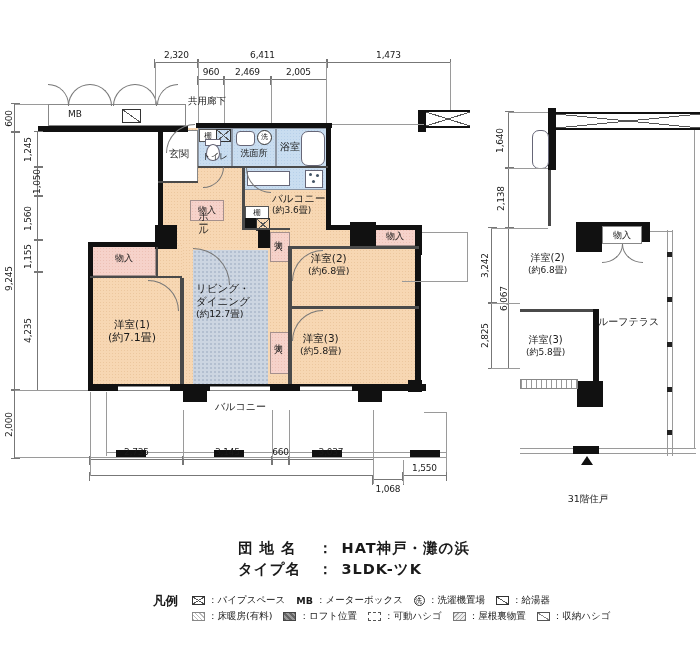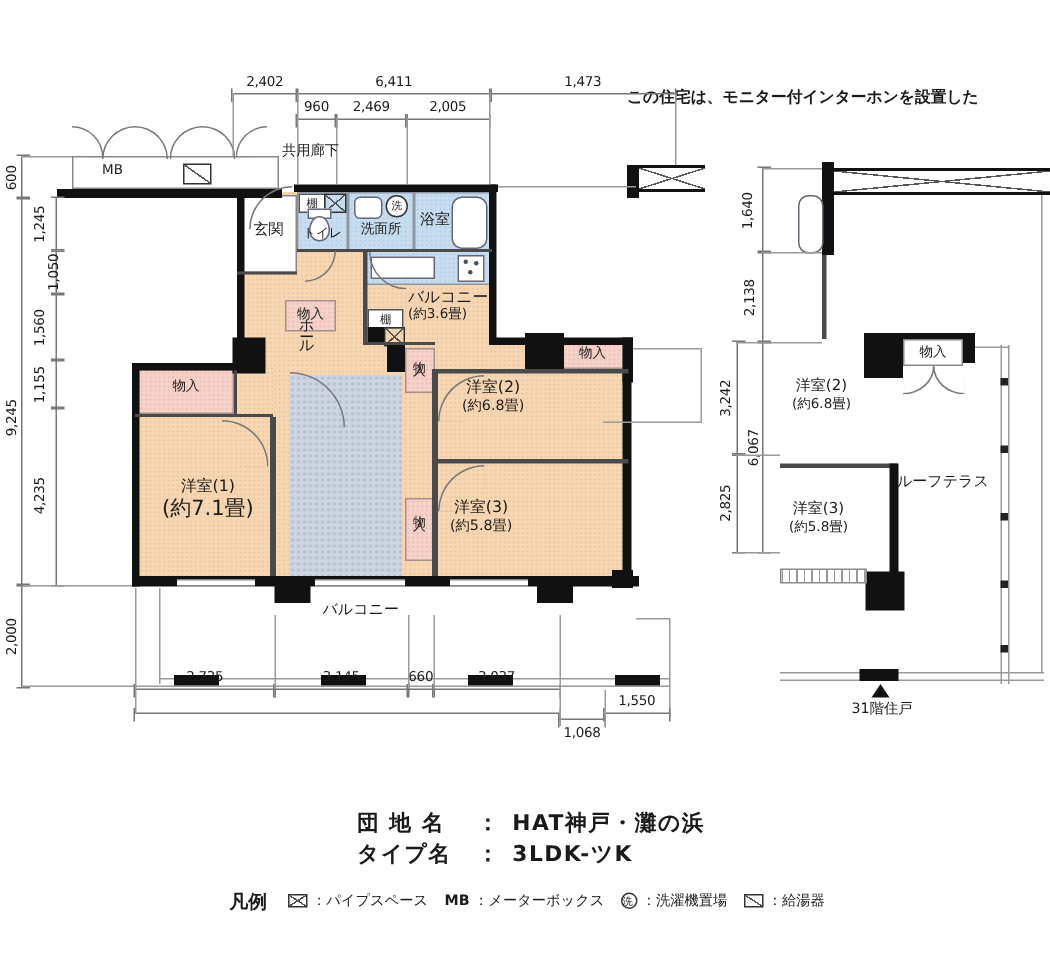--- a/index.html
+++ b/index.html
@@ -68,21 +68,20 @@
   .frow .fl{width:72px}
   .disc{position:absolute;font-size:10.5px;font-weight:600;white-space:nowrap}
   .note{position:absolute;font-size:10.5px;font-weight:600;line-height:1.45;white-space:nowrap}
 </style>
 </head>
 <body>
 
 <div class="canvas">
 
   <div class="note" style="left:418px;top:58px">
-    <div>この住宅は、モニター付インターホンを設置した</div>
   </div>
 
   <div class="r or" style="left:158px;top:128px;width:170px;height:118px"></div>
   <div class="r or" style="left:182px;top:246px;width:237px;height:138px"></div>
   <div class="r or" style="left:90px;top:244px;width:92px;height:140px"></div>
   <div class="r or" style="left:290px;top:230px;width:129px;height:16px"></div>
   <div class="r wh" style="left:160px;top:130px;width:38px;height:52px"></div>
   <div class="r wa" style="left:198px;top:128px;width:34px;height:39px"></div>
   <div class="r wa" style="left:232px;top:128px;width:44px;height:39px"></div>
   <div class="r wa" style="left:276px;top:128px;width:52px;height:39px"></div>
@@ -204,21 +203,21 @@
   <div class="ext" style="left:650px;top:231px;width:22px;height:1px"></div>
   <div class="ext" style="left:694px;top:130px;width:1px;height:318px"></div>
   <div class="ext" style="left:520px;top:448px;width:176px;height:1px"></div>
   <div class="ext" style="left:520px;top:453px;width:176px;height:1px"></div>
   <div class="btk" style="left:573px;top:446px;width:26px;height:8px"></div>
   <div class="tri" style="left:581px;top:456px"></div>
 
   <div class="hl" style="left:155px;top:62px;width:43px"></div>
   <div class="hl" style="left:198px;top:62px;width:129px"></div>
   <div class="hl" style="left:327px;top:62px;width:123px"></div>
-  <div class="d" style="left:155px;top:50px;width:43px;height:10px">2,402</div>
+  <div class="d" style="left:155px;top:50px;width:43px;height:10px">2,320</div>
   <div class="d" style="left:198px;top:50px;width:129px;height:10px">6,411</div>
   <div class="d" style="left:327px;top:50px;width:123px;height:10px">1,473</div>
 
   <div class="hl" style="left:198px;top:79px;width:26px"></div>
   <div class="hl" style="left:224px;top:79px;width:47px"></div>
   <div class="hl" style="left:271px;top:79px;width:55px"></div>
   <div class="d" style="left:198px;top:67px;width:26px;height:10px">960</div>
   <div class="d" style="left:224px;top:67px;width:47px;height:10px">2,469</div>
   <div class="d" style="left:271px;top:67px;width:55px;height:10px">2,005</div>
   <div class="ext" style="left:155px;top:62px;width:1px;height:42px"></div>
@@ -292,23 +291,28 @@
   <div class="lbk" style="left:272px;top:192px">
     <div style="font-size:10.5px">バルコニー</div>
     <div style="font-size:9px">(約3.6畳)</div>
   </div>
   <div class="vt" style="left:196px;top:206px;font-size:10px">ホール</div>
   <div class="lb" style="left:190px;top:204px;width:34px;height:12px;font-size:9px">物入</div>
   <div class="lb" style="left:92px;top:252px;width:64px;height:12px;font-size:9px">物入</div>
   <div class="vt" style="left:273px;top:234px;font-size:8.5px">物入</div>
   <div class="lb" style="left:374px;top:230px;width:42px;height:12px;font-size:9px">物入</div>
   <div class="vt" style="left:273px;top:337px;font-size:8.5px">物入</div>
+  <div class="lbk" style="left:196px;top:282px">
+    <div style="font-size:10.5px">リビング・</div>
+    <div style="font-size:10.5px">ダイニング</div>
+    <div style="font-size:9.5px">(約12.7畳)</div>
+  </div>
   <div class="lbk" style="left:108px;top:318px;text-align:center">
     <div style="font-size:10.5px">洋室(1)</div>
-    <div style="font-size:14px">(約7.1畳)</div>
+    <div style="font-size:11px">(約7.1畳)</div>
   </div>
   <div class="lbk" style="left:308px;top:252px;text-align:center">
     <div style="font-size:10.5px">洋室(2)</div>
     <div style="font-size:9.5px">(約6.8畳)</div>
   </div>
   <div class="lbk" style="left:300px;top:332px;text-align:center">
     <div style="font-size:10.5px">洋室(3)</div>
     <div style="font-size:9.5px">(約5.8畳)</div>
   </div>
   <div class="lbk" style="left:215px;top:401px;font-size:10px">バルコニー</div>
@@ -316,21 +320,21 @@
   <div class="lb" style="left:602px;top:229px;width:40px;height:12px;font-size:9px">物入</div>
   <div class="lbk" style="left:528px;top:252px;text-align:center">
     <div style="font-size:10px">洋室(2)</div>
     <div style="font-size:9px">(約6.8畳)</div>
   </div>
   <div class="lbk" style="left:526px;top:334px;text-align:center">
     <div style="font-size:10px">洋室(3)</div>
     <div style="font-size:9px">(約5.8畳)</div>
   </div>
   <div class="lbk" style="left:598px;top:316px;font-size:10px">ルーフテラス</div>
-  <div class="lb" style="left:558px;top:467px;width:60px;height:12px;font-size:9.5px">31階住戸</div>
+  <div class="lb" style="left:558px;top:493px;width:60px;height:12px;font-size:9.5px">31階住戸</div>
 
   <div class="frow" style="left:238px;top:539px">
     <span class="fl">団 地 名</span>
     <span style="margin:0 8px">：</span>
     <span>HAT神戸・灘の浜</span>
   </div>
   <div class="frow" style="left:238px;top:560px">
     <span class="fl">タイプ名</span>
     <span style="margin:0 8px">：</span>
     <span>3LDK-ツK</span>
@@ -348,14 +352,36 @@
       </span>
     <span class="lgi">
         <span class="ic circ"><span>洗</span></span>
         <span>：洗濯機置場</span>
       </span>
     <span class="lgi">
         <span class="ic dbox"></span>
         <span>：給湯器</span>
       </span>
   </div>
+  <div class="lgrow" style="left:192px;top:610px">
+    <span class="lgi">
+        <span class="ic hatchL"></span>
+        <span>：床暖房(有料)</span>
+      </span>
+    <span class="lgi">
+        <span class="ic loftI"></span>
+        <span>：ロフト位置</span>
+      </span>
+    <span class="lgi">
+        <span class="ic dashI"></span>
+        <span>：可動ハシゴ</span>
+      </span>
+    <span class="lgi">
+        <span class="ic hatchM"></span>
+        <span>：屋根裏物置</span>
+      </span>
+    <span class="lgi">
+        <span class="ic xgray"></span>
+        <span>：収納ハシゴ</span>
+      </span>
+  </div>
 
 </div>
 
 </body></html>

